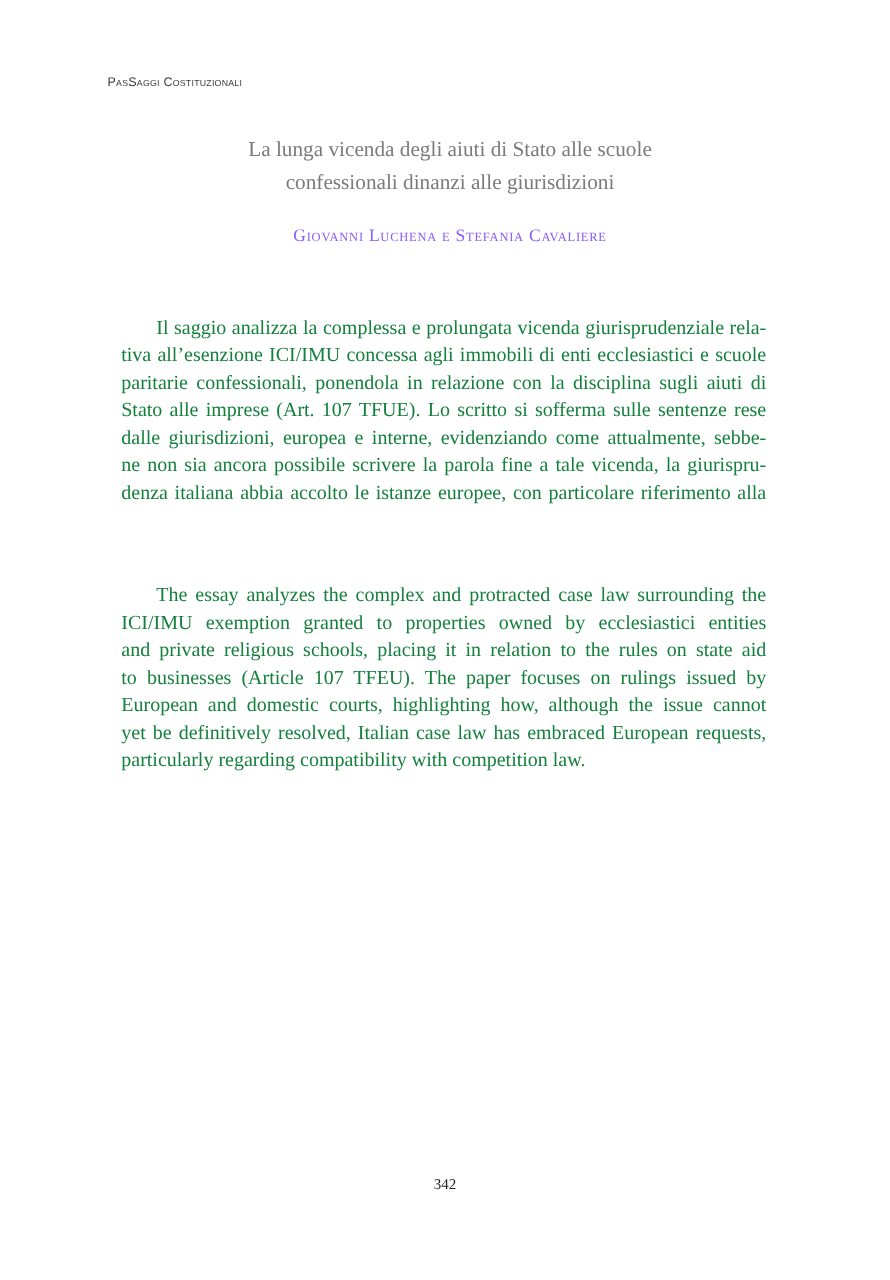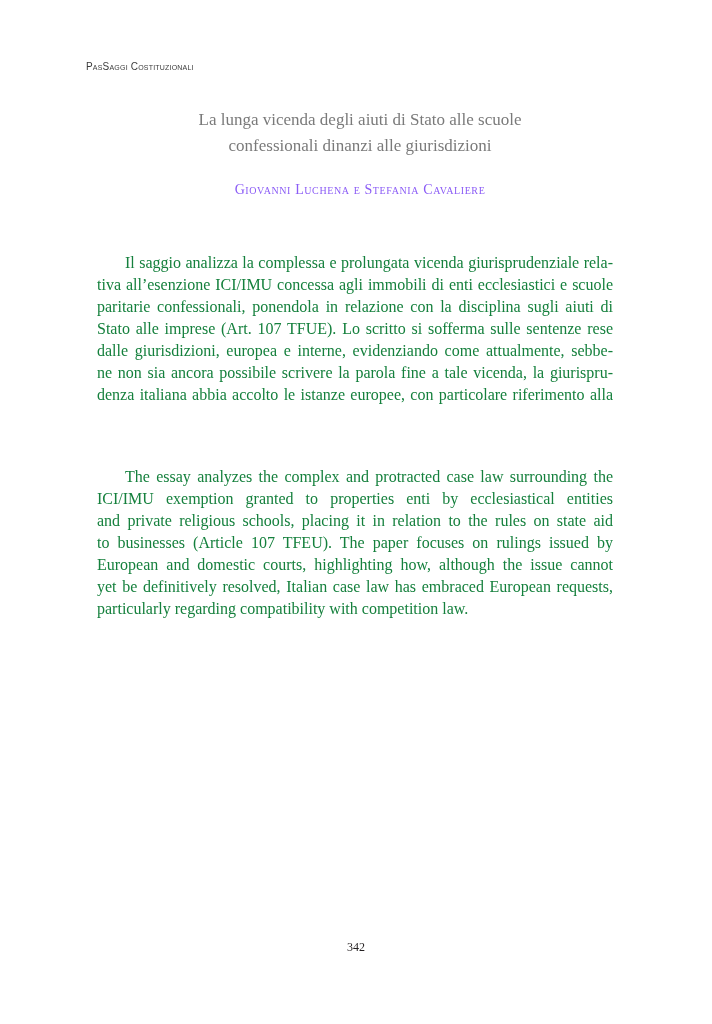--- a/index.html
+++ b/index.html
@@ -102,21 +102,21 @@
   <span class="line">tiva all’esenzione ICI/IMU concessa agli immobili di enti ecclesiastici e scuole</span>
   <span class="line">paritarie confessionali, ponendola in relazione con la disciplina sugli aiuti di</span>
   <span class="line">Stato alle imprese (Art. 107 TFUE). Lo scritto si sofferma sulle sentenze rese</span>
   <span class="line">dalle giurisdizioni, europea e interne, evidenziando come attualmente, sebbe-</span>
   <span class="line">ne non sia ancora possibile scrivere la parola fine a tale vicenda, la giurispru-</span>
   <span class="line">denza italiana abbia accolto le istanze europee, con particolare riferimento alla</span>
 </p>
 
 <p class="abstract abstract-en">
   <span class="line first">The essay analyzes the complex and protracted case law surrounding the</span>
-  <span class="line">ICI/IMU exemption granted to properties enti by ecclesiastical entities</span>
+  <span class="line">ICI/IMU exemption granted to properties owned by ecclesiastici entities</span>
   <span class="line">and private religious schools, placing it in relation to the rules on state aid</span>
   <span class="line">to businesses (Article 107 TFEU). The paper focuses on rulings issued by</span>
   <span class="line">European and domestic courts, highlighting how, although the issue cannot</span>
   <span class="line">yet be definitively resolved, Italian case law has embraced European requests,</span>
   <span class="line last">particularly regarding compatibility with competition law.</span>
 </p>
 
 <div class="page-number">342</div>
 
 </body></html>

